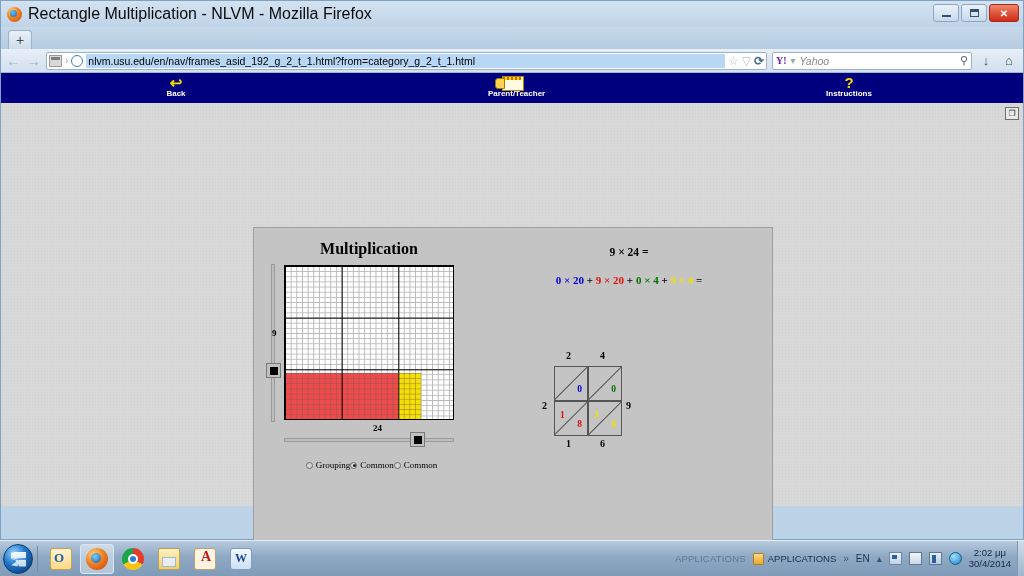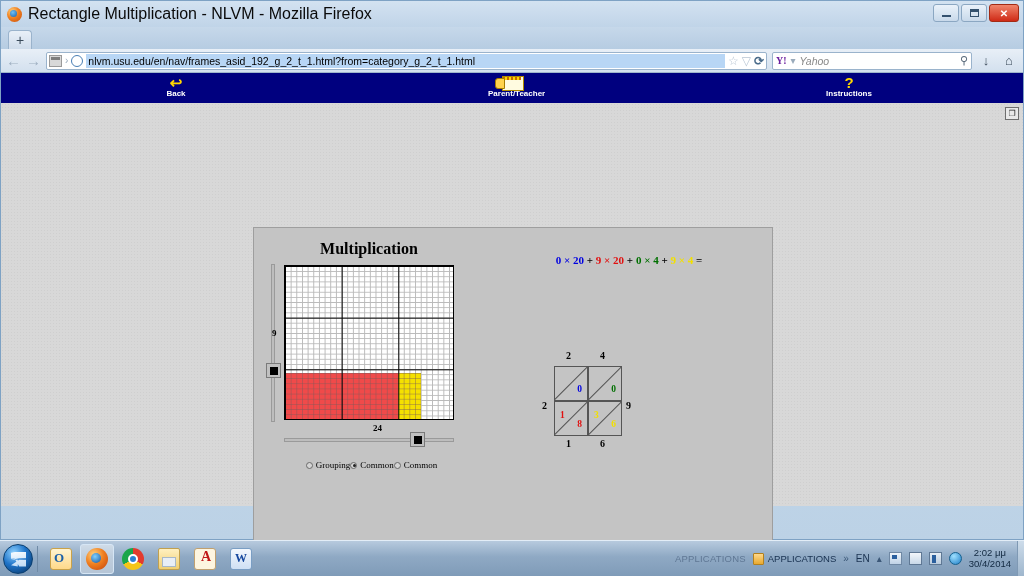--- a/index.html
+++ b/index.html
@@ -425,20 +425,21 @@
           <span class="rb on"></span>
           <span>Common</span>
         </label>
         <label class="radio">
           <span class="rb"></span>
           <span>Common</span>
         </label>
       </div>
 
       <div class="eqs">
+        <div class="eq eq1">9 × 24 =</div>
         <div class="eq eq3" id="eq3"><span style="color: rgb(0, 0, 224);">0</span><span style="color: rgb(0, 0, 224);"> × </span><span style="color: rgb(0, 0, 224);">20</span><span style="color: rgb(0, 0, 0);"> + </span><span style="color: rgb(224, 16, 16);">9</span><span style="color: rgb(224, 16, 16);"> × </span><span style="color: rgb(224, 16, 16);">20</span><span style="color: rgb(0, 0, 0);"> + </span><span style="color: rgb(0, 112, 0);">0</span><span style="color: rgb(0, 112, 0);"> × </span><span style="color: rgb(0, 112, 0);">4</span><span style="color: rgb(0, 0, 0);"> + </span><span style="color: rgb(242, 224, 0);">9</span><span style="color: rgb(242, 224, 0);"> × </span><span style="color: rgb(242, 224, 0);">4</span><span style="color: rgb(0, 0, 0);"> =</span></div>
       </div>
 
       <div class="lattice">
         <div class="lat-out" style="left:34px; top:2px;">2</div>
         <div class="lat-out" style="left:68px; top:2px;">4</div>
         <div class="lat-out" style="left:10px; top:52px;">2</div>
         <div class="lat-out" style="left:94px; top:52px;">9</div>
         <div class="lat-out" style="left:34px; top:90px;">1</div>
         <div class="lat-out" style="left:68px; top:90px;">6</div>

